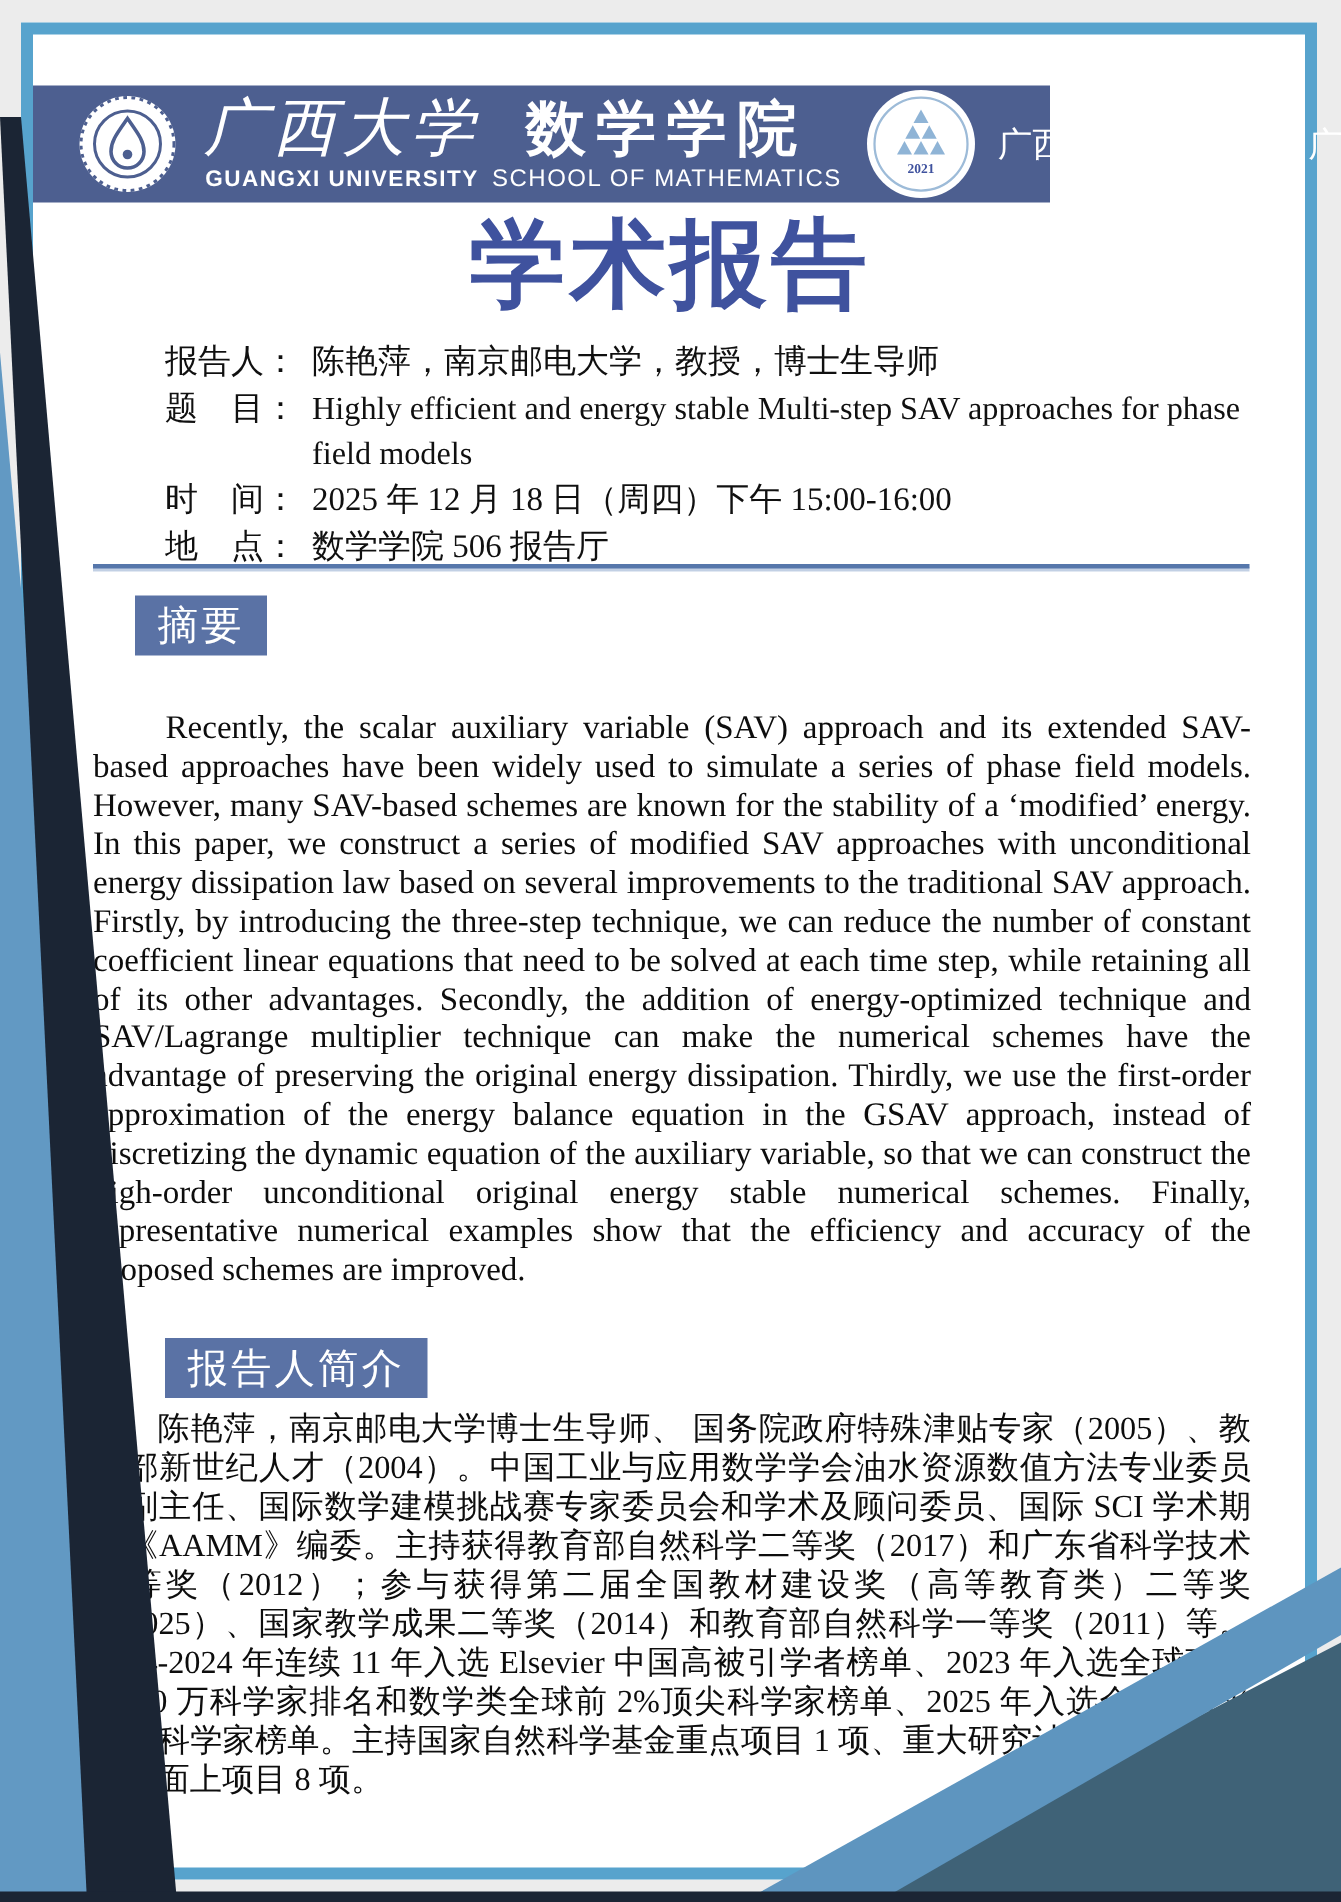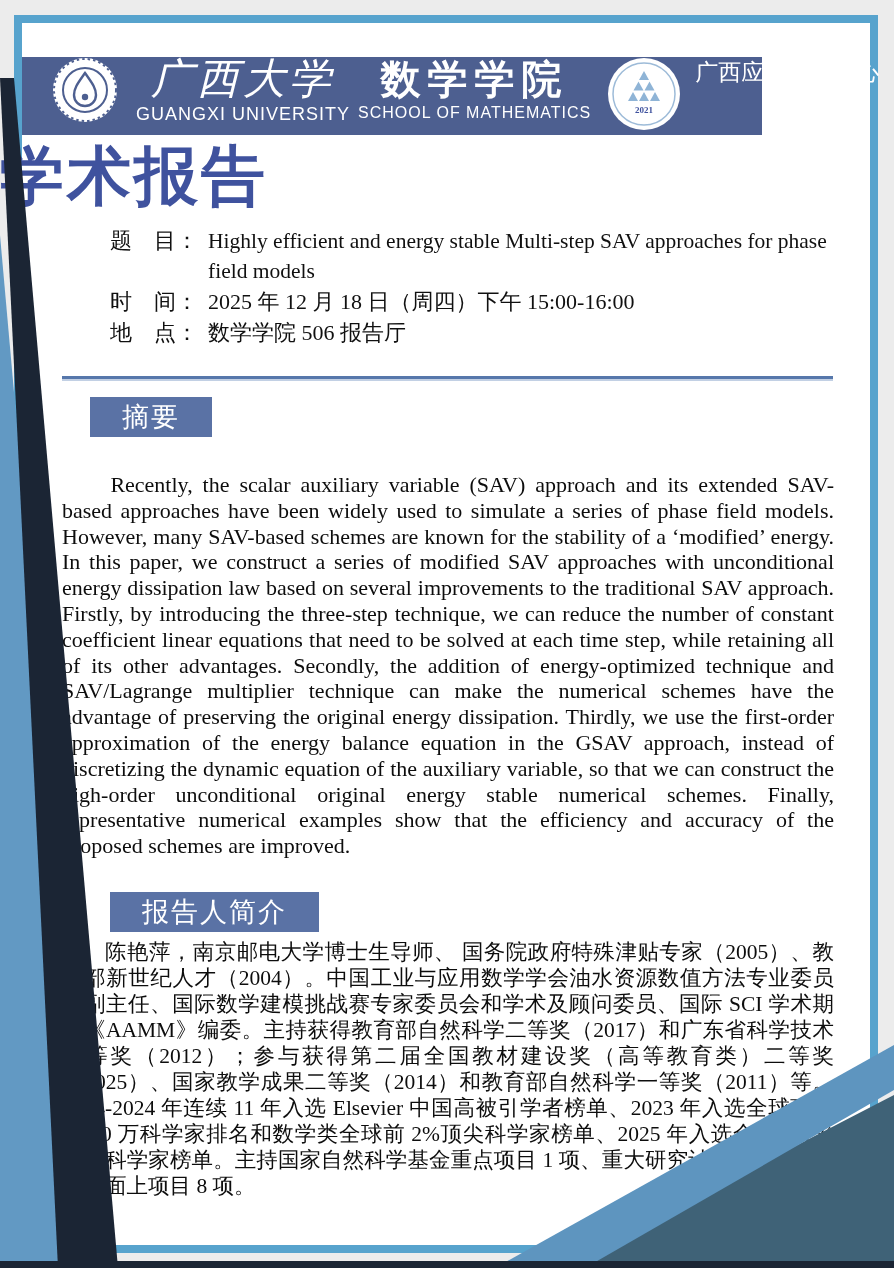--- a/index.html
+++ b/index.html
@@ -8,50 +8,50 @@
     background:#ececec;
     font-family:"Liberation Serif","DejaVu Serif",serif;
   }
   
   .frame {
     position:absolute; left:14px; top:15px; width:864px; height:1238px;
     box-sizing:border-box; background:#ffffff; border:8px solid #57a3cd;
   }
   
   .header-bar {
-    position:absolute; left:22px; top:57px; width:740px; height:78px;
-    background:#4d5f90; display:flex; 
+    position:absolute; left:22px; top:57px; width:678px; height:78px;
+    background:#4d5f90; display:flex; align-items:center;
     color:#fff;
   }
   .seal { flex:0 0 auto; }
   .seal-left { margin-left:30px; }
   .uni-cols { display:flex; margin-left:10px; }
   .uni-col { display:flex; flex-direction:column; align-items:center; margin-left:8px; }
   .uni-script { font-size:42px; line-height:44px; font-style:italic; letter-spacing:4px; white-space:nowrap; }
-  .uni-en { font-family:"Liberation Sans","DejaVu Sans",sans-serif; font-size:18px; font-weight:normal; letter-spacing:1px; margin-top:3px; white-space:nowrap; }
+  .uni-en { font-family:"Liberation Sans","DejaVu Sans",sans-serif; font-size:15px; font-weight:bold; letter-spacing:1px; margin-top:3px; white-space:nowrap; }
   .school-cn { font-family:"Liberation Sans","DejaVu Sans",sans-serif; font-size:40px; line-height:44px; font-weight:700; letter-spacing:7px; white-space:nowrap; }
   .school-en { font-family:Liberation Sans, sans-serif; font-size:16px; letter-spacing:1px; margin-top:3px; white-space:nowrap; }
   .seal-center { margin-left:16px; }
   .center-label { margin-left:14px; font-family:"Liberation Sans","DejaVu Sans",sans-serif; font-size:23px; white-space:nowrap; }
   
   .main-title {
-    position:absolute; left:0; top:133px; width:100%; text-align:left;
+    position:absolute; left:0; top:133px; width:100%; text-align:center;
     font-size:64px; font-weight:bold; color:#3f529e; letter-spacing:3px;
   }
   
   .info { position:absolute; left:110px; top:226px; width:718px; color:#101010; }
   .info-row { display:grid; grid-template-columns:98px 1fr; column-gap:0; font-size:22px; line-height:30px; margin-bottom:1px; }
   .info-label { white-space:nowrap; }
   .info-value.en { font-size:21.5px; }
   
   .divider { position:absolute; left:62px; top:376px; width:771px; height:3px; background:#5677ab; box-shadow:0 2px 0 rgba(120,150,195,.45); }
   
   .badge {
     position:absolute; background:#5a72a5; color:#fff;
-    font-size:27px; line-height:34px; padding:3px 32px; letter-spacing:2px;
+    font-size:27px; line-height:34px; padding:3px 15px; letter-spacing:2px;
   }
   .badge-abstract { left:90px; top:397px; }
   .badge-bio { left:110px; top:860px;margin-top:32px; }
   
   .abstract-text {
     position:absolute; left:62px; top:450px; width:772px;
     font-size:22px; line-height:25.8px; text-align:justify; text-indent:2.2em; color:#0d0d0d;
   }
   .bio-text {
     position:absolute; left:62px; top:917px; width:772px;
@@ -102,20 +102,24 @@
       </g>
       <text x="37" y="56" text-anchor="middle" font-size="9" font-weight="bold" fill="#3f529e">2021</text>
     </svg>
     <span class="center-label">广西应用数学中心（广西大学）</span>
   </div>
 
   <div class="main-title">学术报告</div>
 
   <div class="info">
     <div class="info-row">
+      <span class="info-label">报告人：</span>
+      <span class="info-value">陈艳萍，南京邮电大学，教授，博士生导师</span>
+    </div>
+    <div class="info-row">
       <span class="info-label">题　目：</span>
       <span class="info-value en">Highly efficient and energy stable Multi-step SAV approaches for phase field models</span>
     </div>
     <div class="info-row">
       <span class="info-label">时　间：</span>
       <span class="info-value">2025 年 12 月 18 日（周四）下午 15:00-16:00</span>
     </div>
     <div class="info-row">
       <span class="info-label">地　点：</span>
       <span class="info-value">数学学院 506 报告厅</span>

